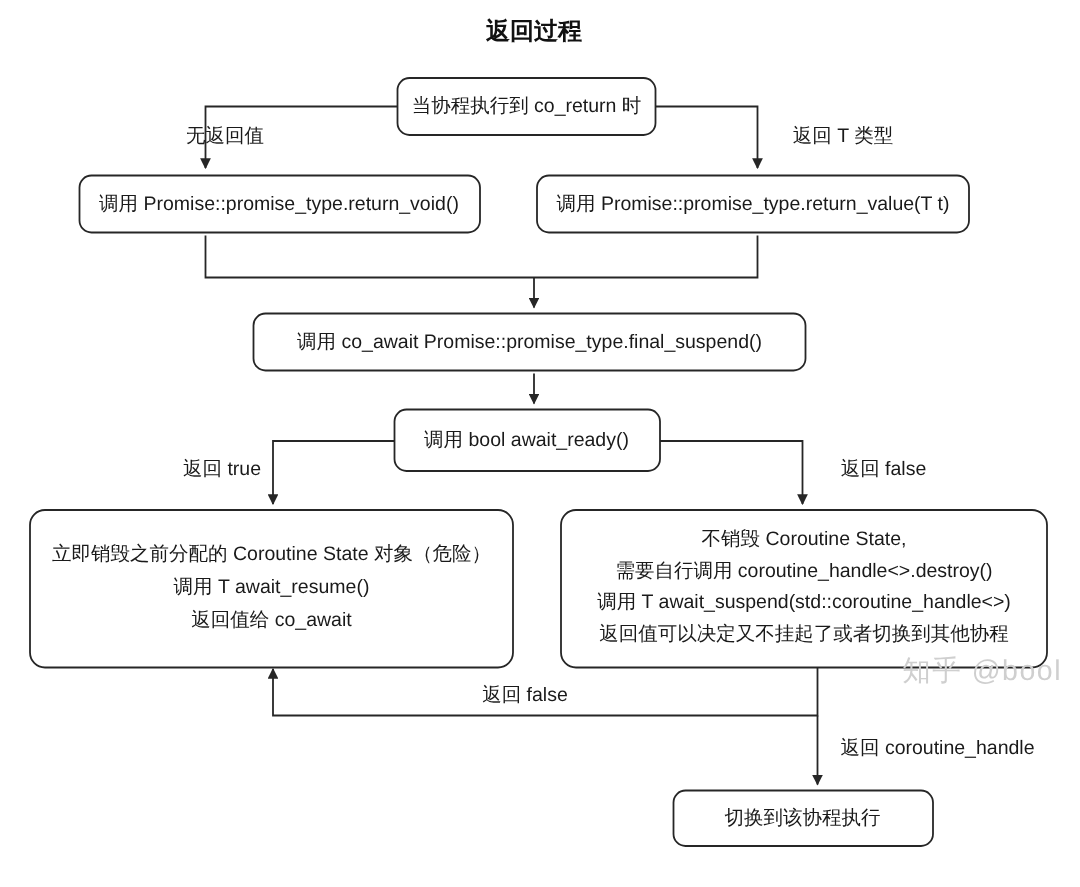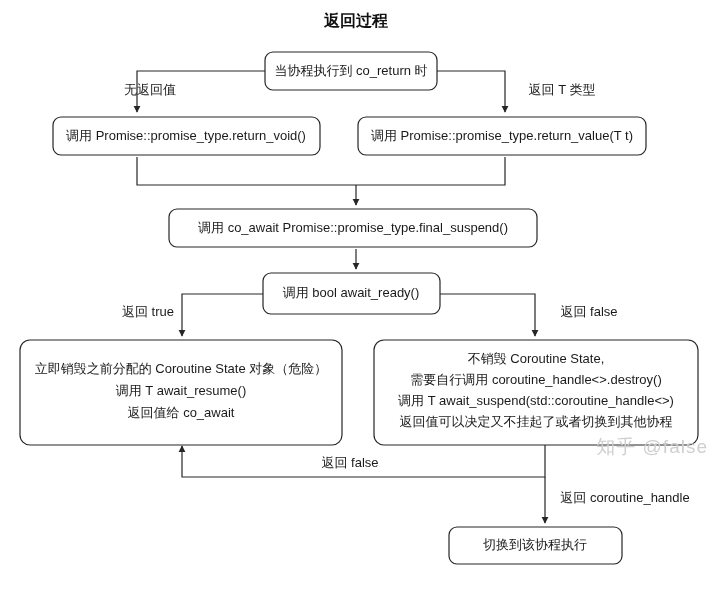--- a/index.html
+++ b/index.html
@@ -151,14 +151,14 @@
       <text class="node-text" x="536" y="402">调用 T await_suspend(std::coroutine_handle&lt;&gt;)</text>
       <text class="node-text" x="536" y="423">返回值可以决定又不挂起了或者切换到其他协程</text>
     </g>
 
     <g>
       <rect class="node-rect" x="449" y="527" width="173" height="37" rx="8" ry="8"></rect>
       <text class="node-text" x="535" y="546">切换到该协程执行</text>
     </g>
   </svg>
 
-  <div class="watermark">知乎 @false</div>
+  <div class="watermark">知乎 @bool</div>
 </div>
 
 </body></html>

